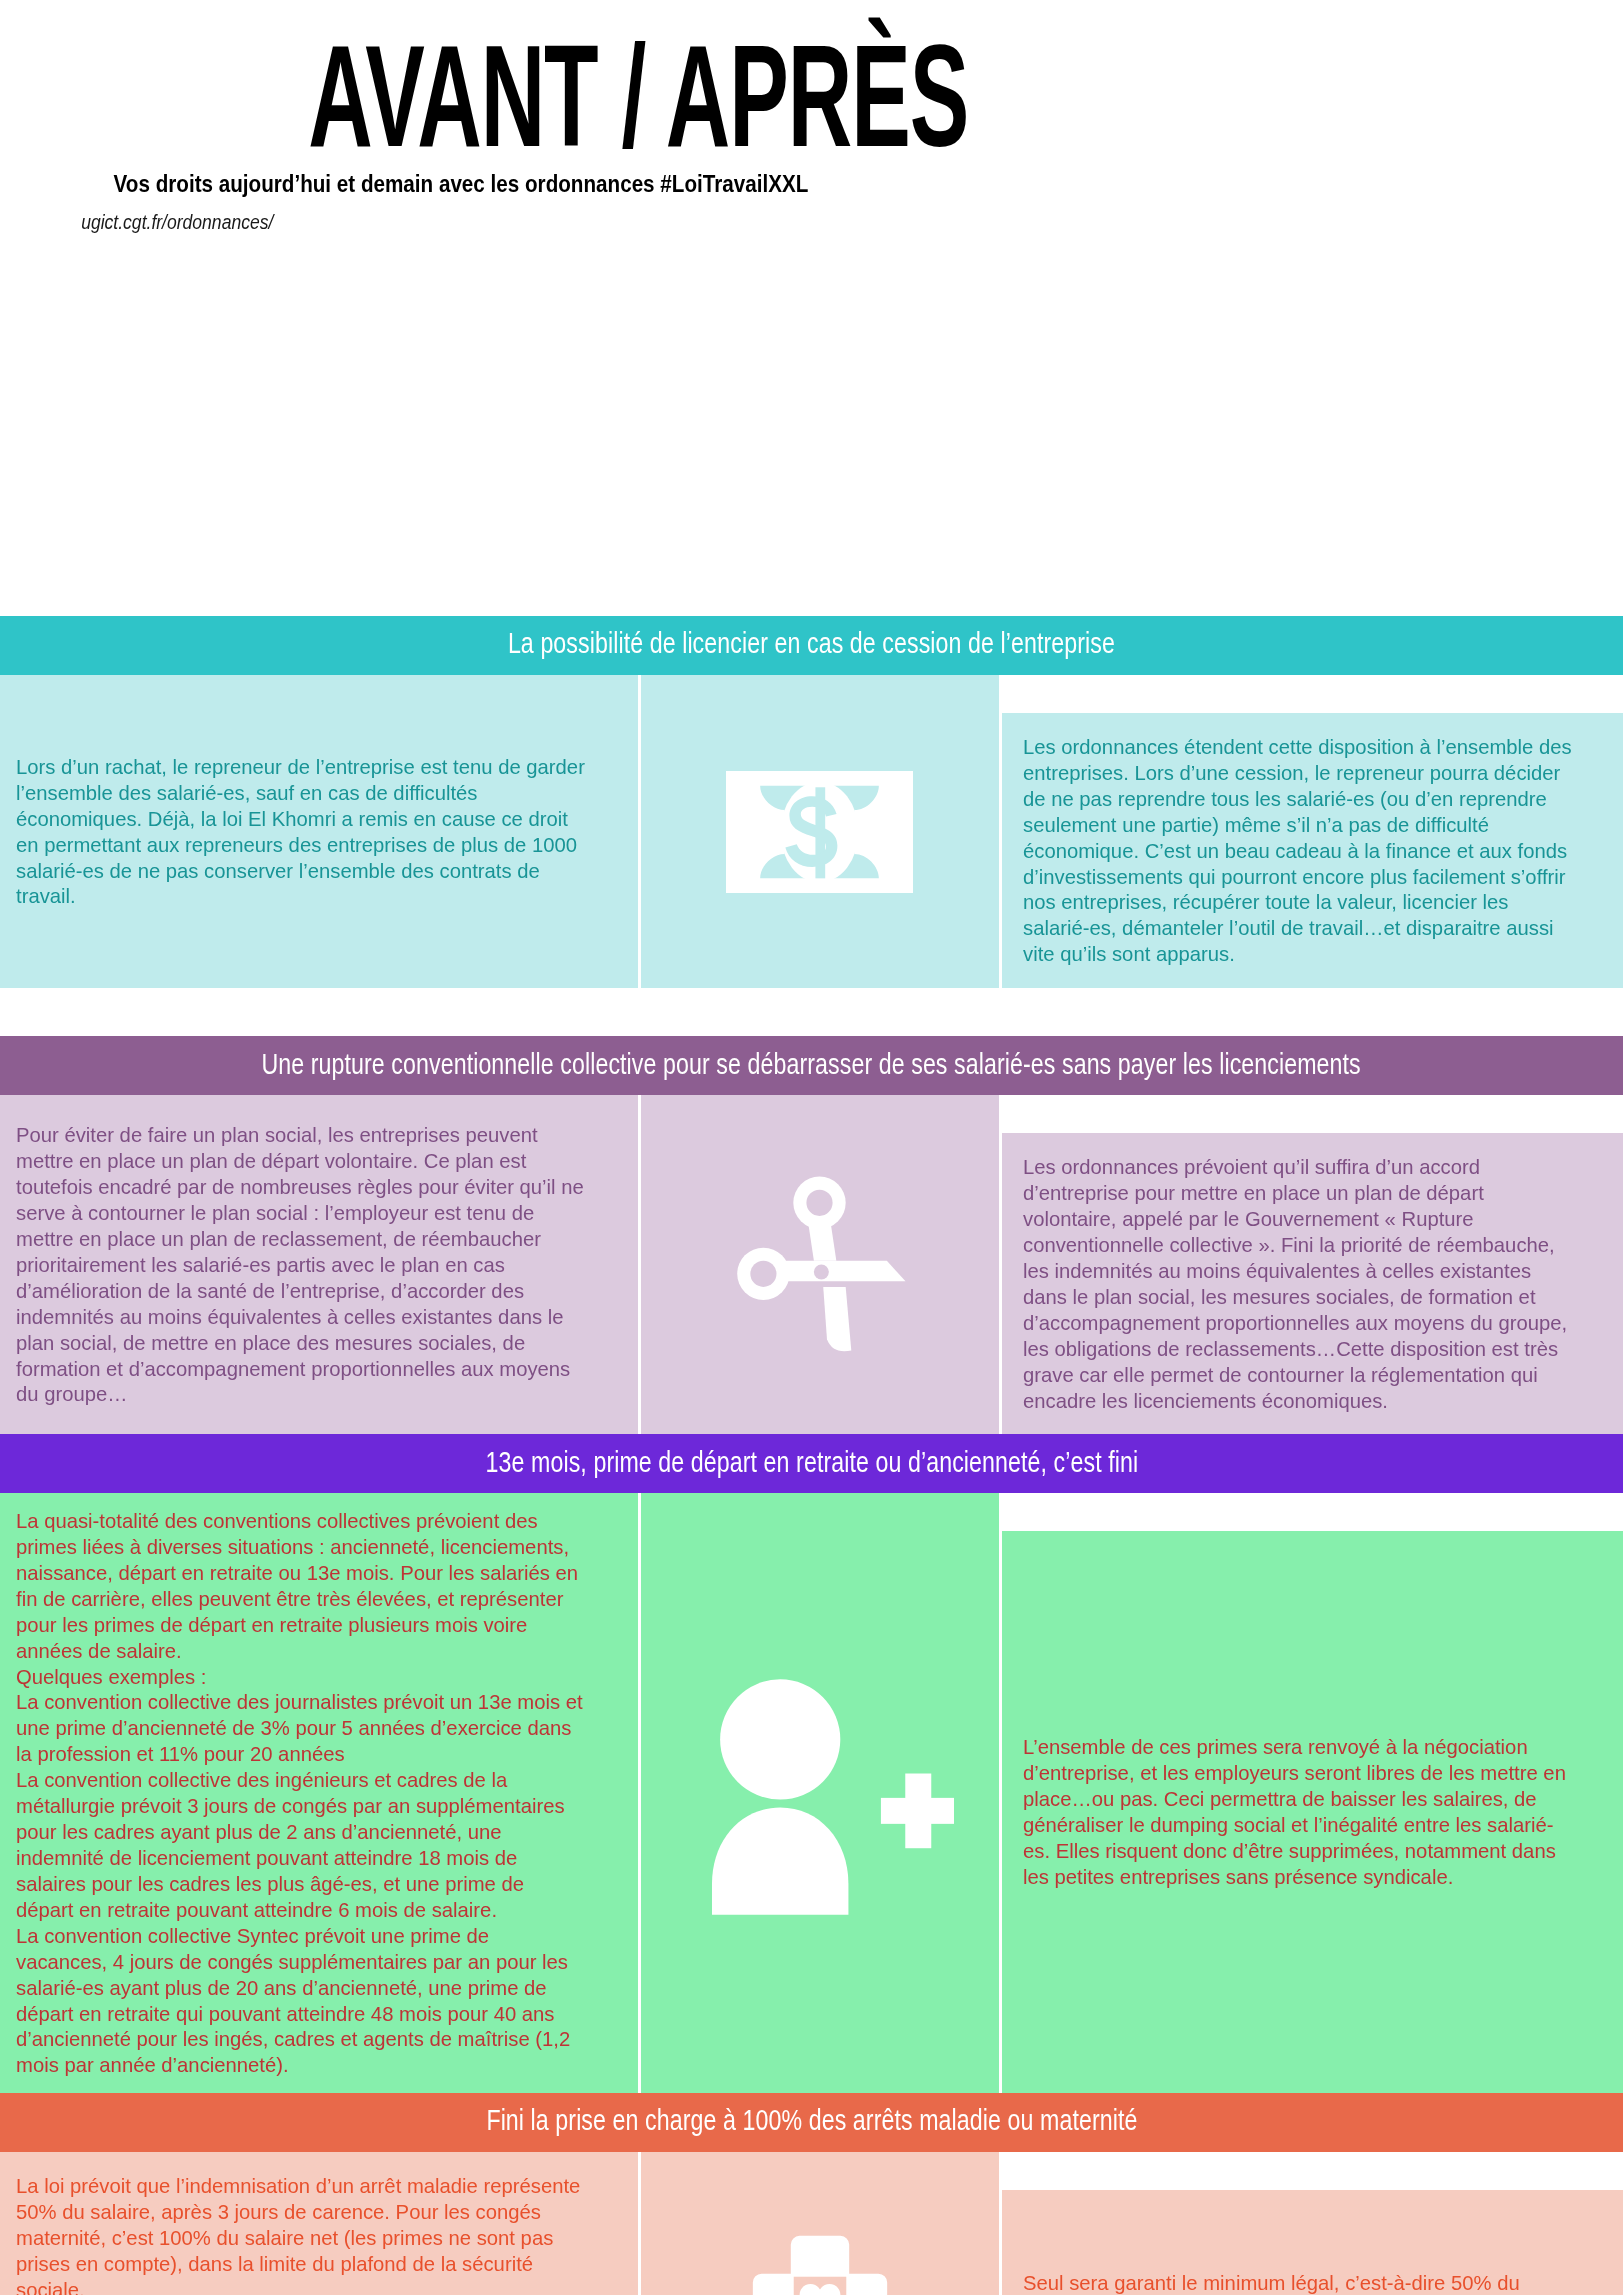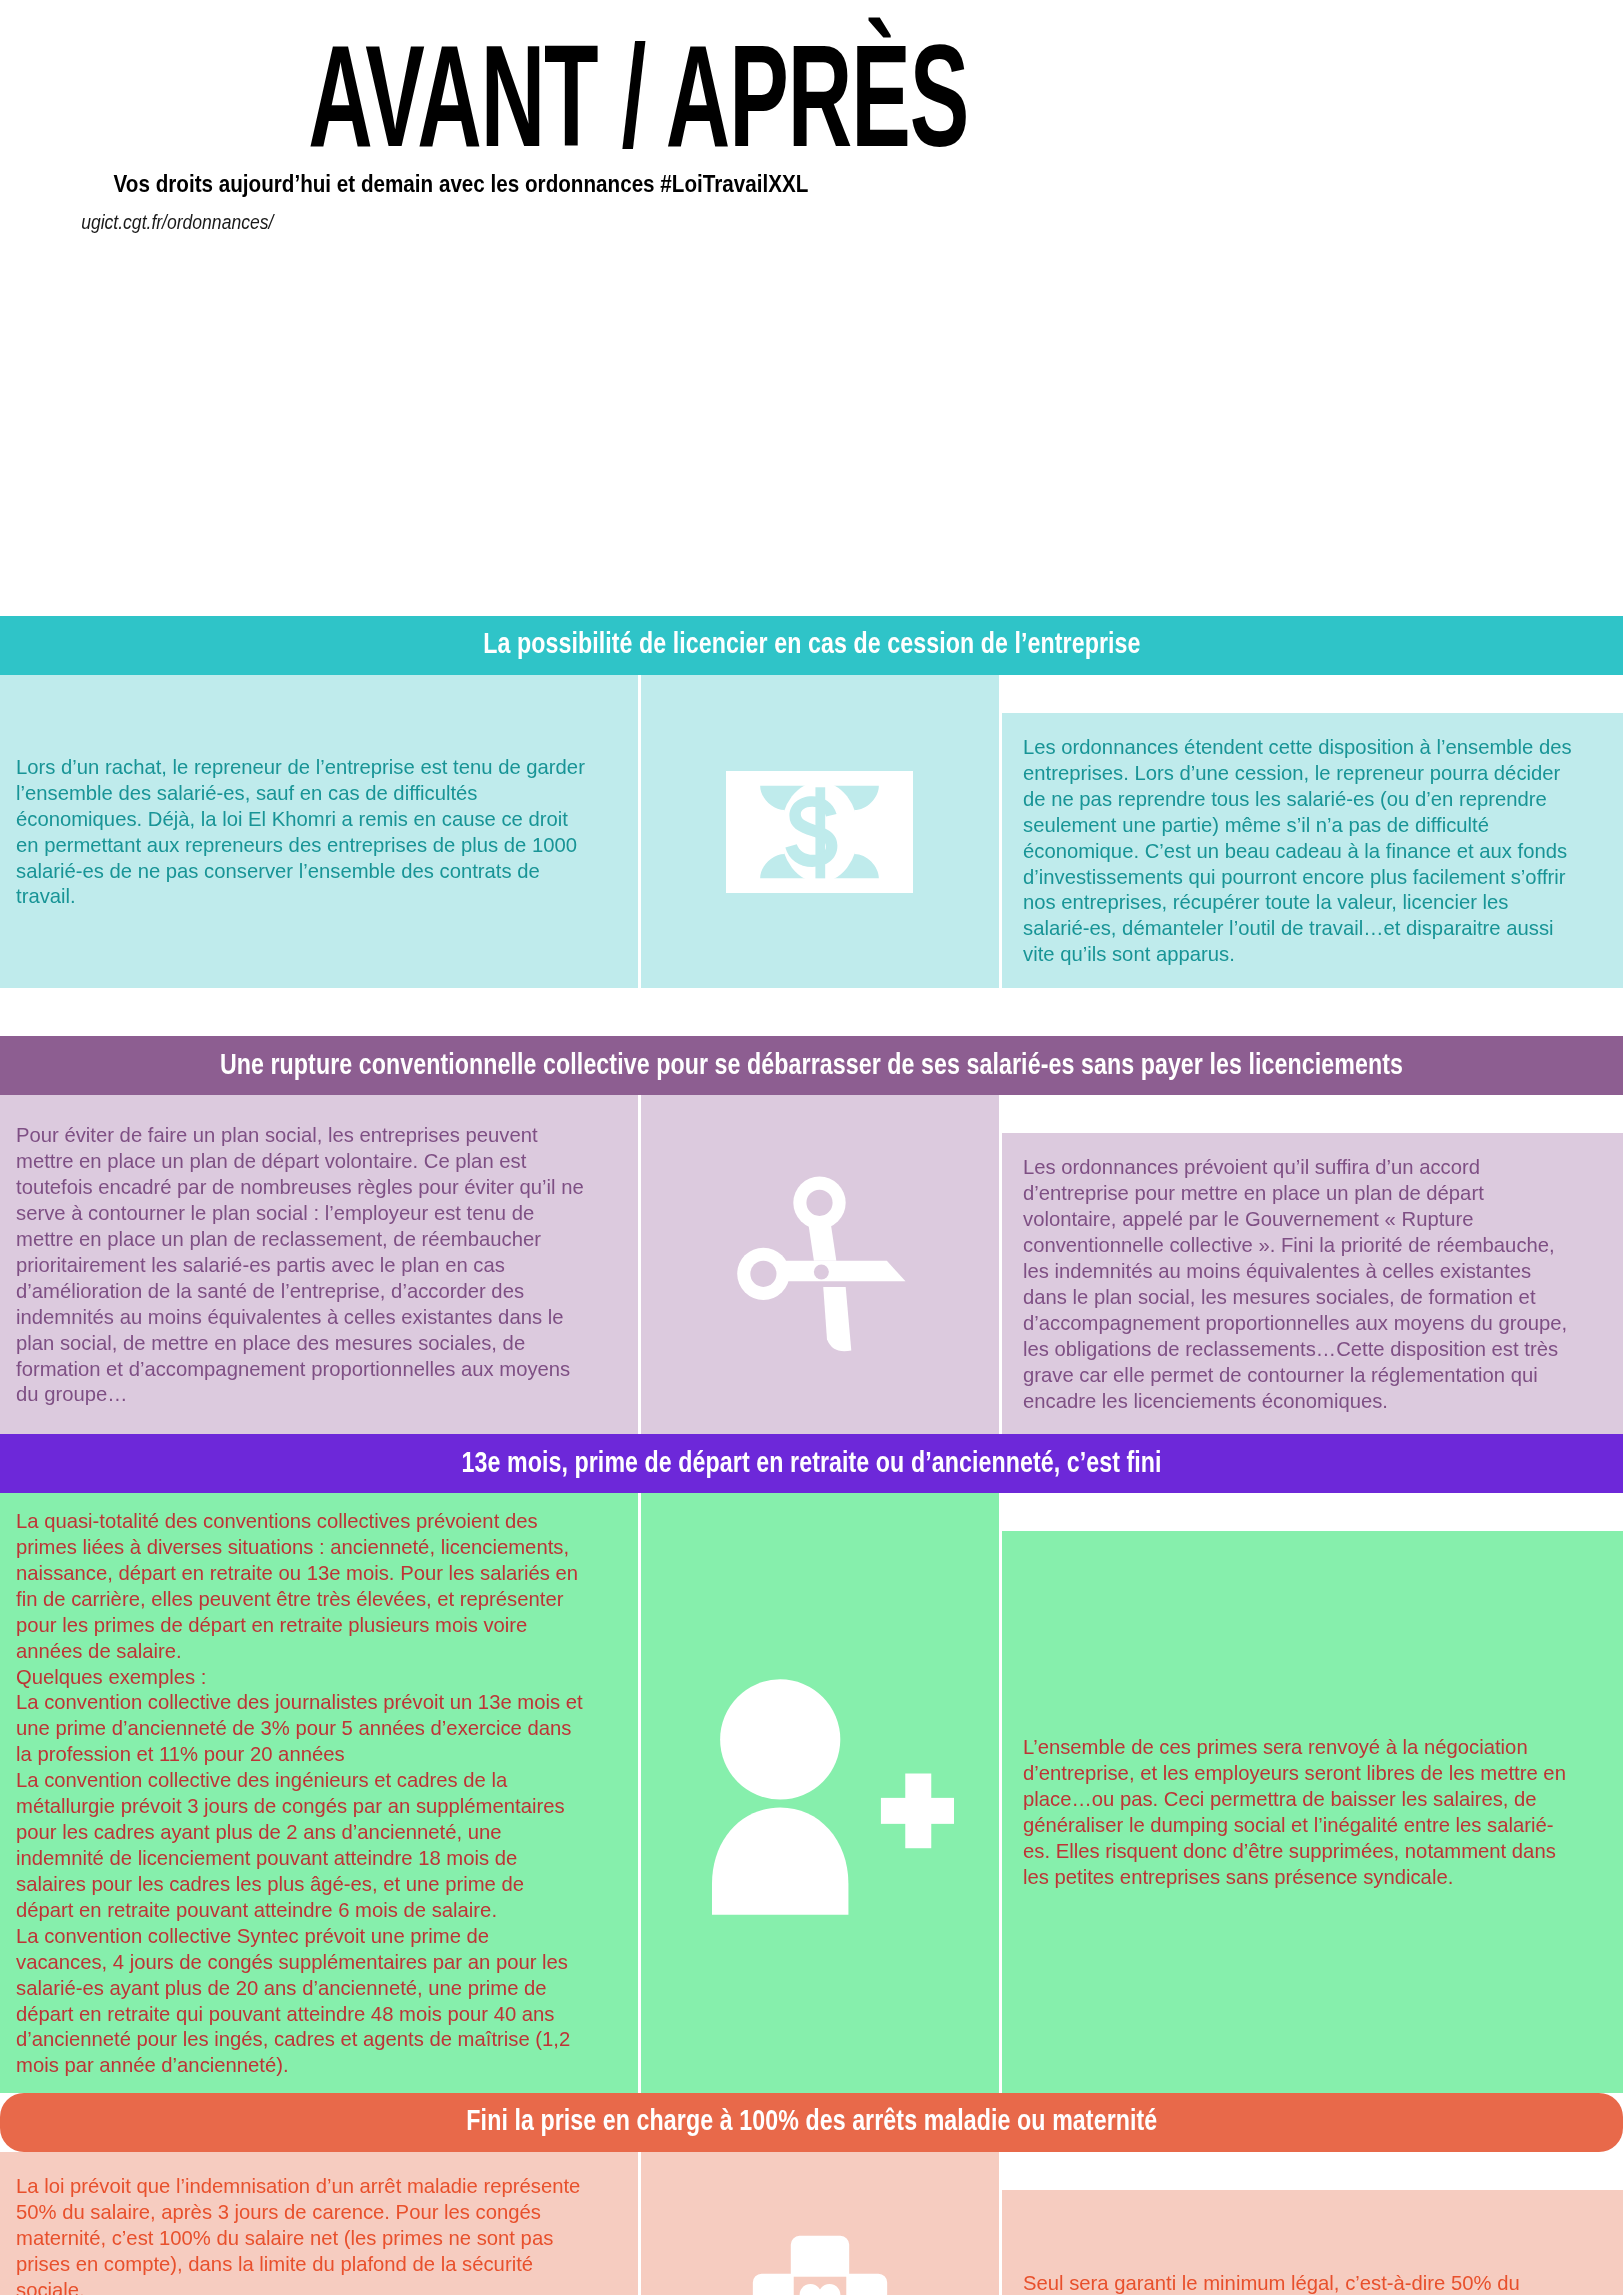--- a/index.html
+++ b/index.html
@@ -42,21 +42,21 @@
     white-space:nowrap;
     margin-top:13px;
   }
 
   
   .section{ width:1623px; }
   .band{
     text-align:center;
     padding:11.4px 0 14.6px;
     color:#ffffff;
-    font-weight:bold;
+    font-weight:normal;
     font-size:29px;
     letter-spacing:0.1px;
   }
   .band span{
     display:inline-block;
     transform:scaleX(0.80);
     white-space:nowrap;
   }
   .row{ display:flex; align-items:stretch; }
   .col{ position:relative; }
@@ -83,21 +83,21 @@
   .s1 .txt p{ color:#189496; }
   
   .s2 .band{ background:#8D5E91;margin-top:48px; }
   .s2 .pane{ background:#DCCADE; }
   .s2 .txt p{ color:#7E4F84; }
   
   .s3 .band{ background:#6d28d9; }
   .s3 .pane{ background:#86efac; }
   .s3 .txt p{ color:#BE3436; }
   
-  .s4 .band{ background:#E8694A;border-radius:24px; }
+  .s4 .band{ background:#E8694A; }
   .s4 .pane{ background:#F6CCC0; }
   .s4 .txt p{ color:#E8502C; }
 
   
   .icon svg{ display:block; }
 
   
   .pane{ display:flex; }
 </style>
 </head>

